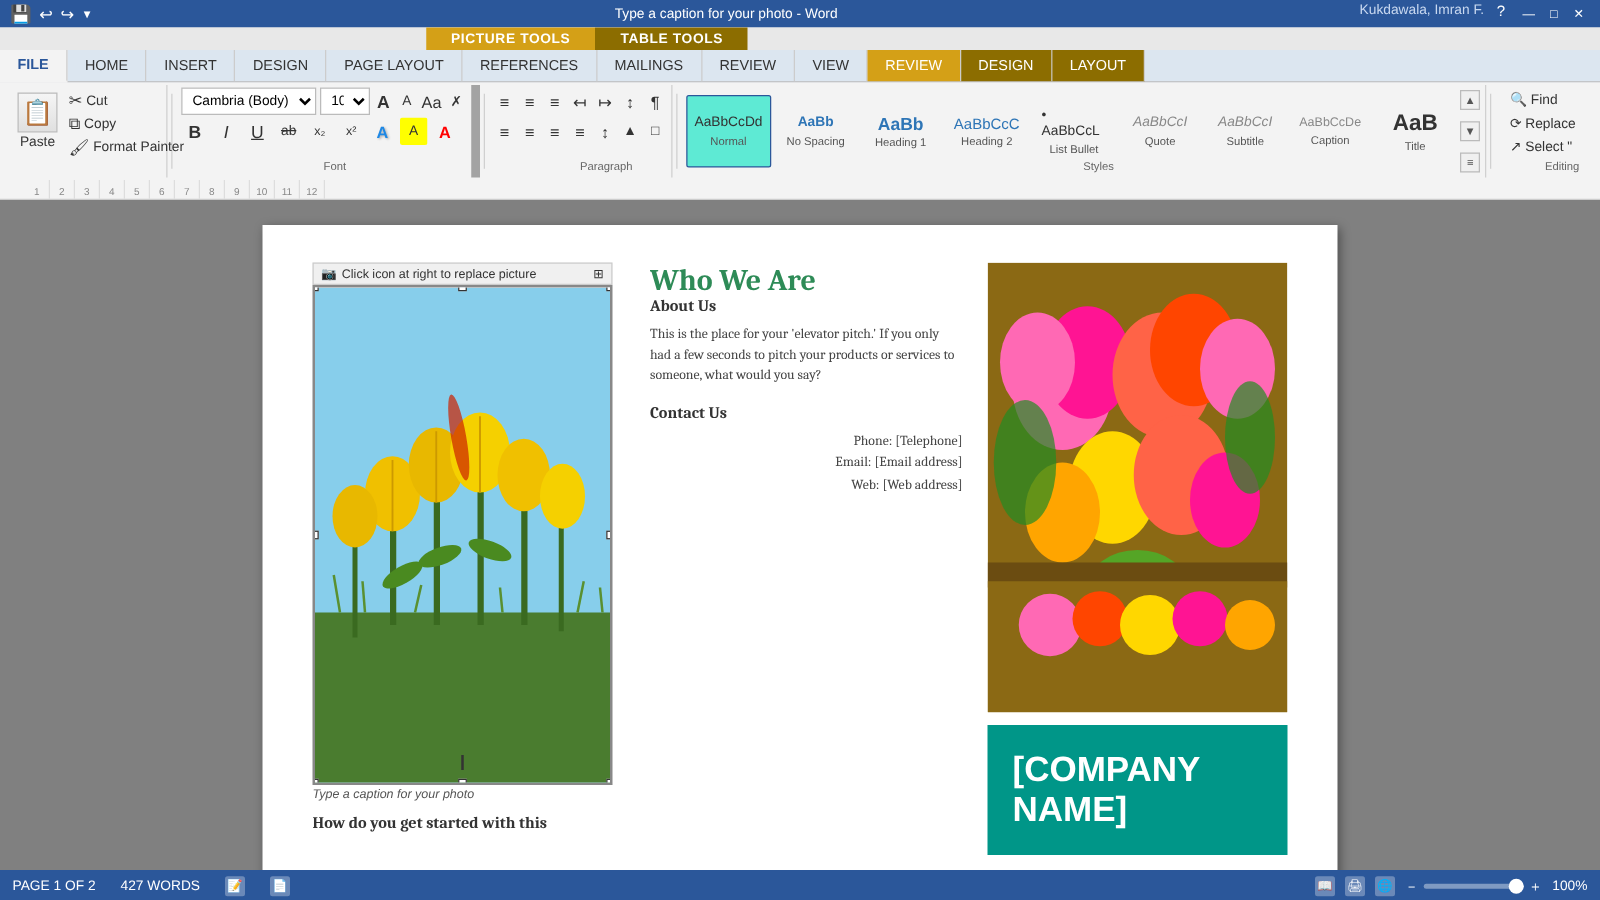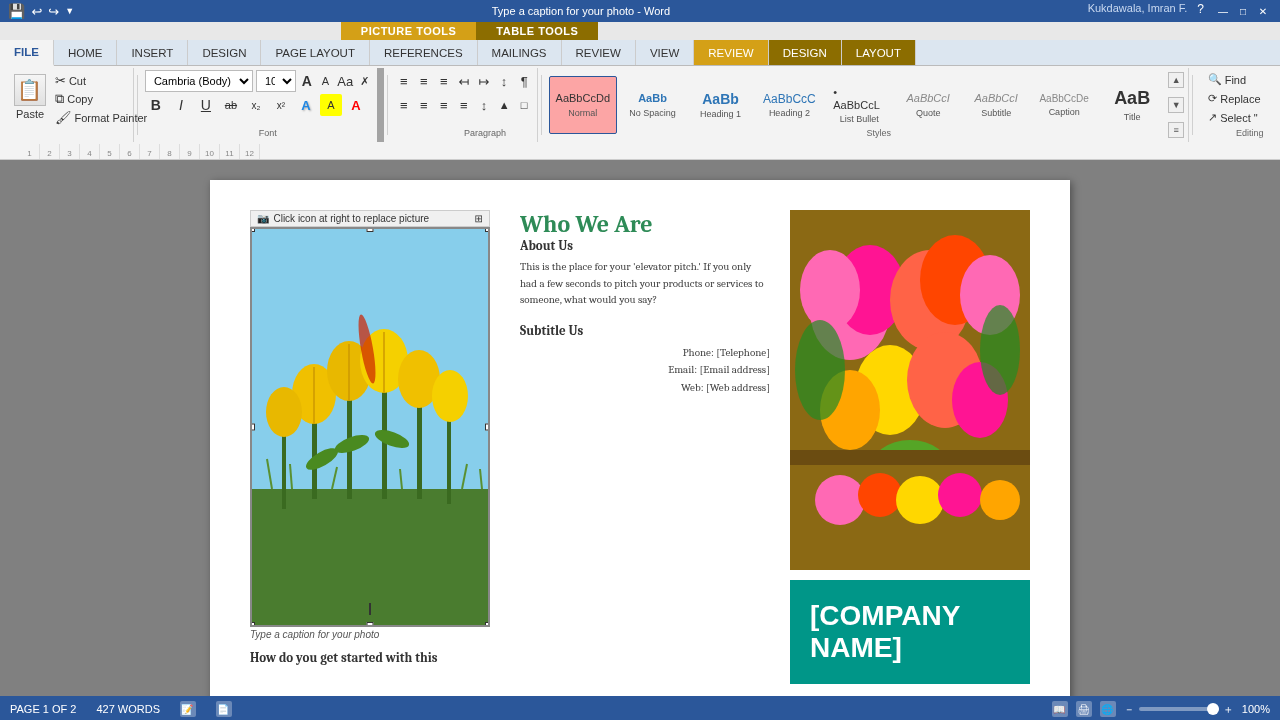--- a/index.html
+++ b/index.html
@@ -216,21 +216,21 @@
       flex-direction: column;
       align-items: center;
       justify-content: center;
       border: 1px solid transparent;
       padding: 2px 6px;
       cursor: pointer;
       border-radius: 2px;
       min-width: 64px;
       height: 58px;
     }
-    .style-item.active { background: #fca5a5; border-color: #2b579a; }
+    .style-item.active { background: #5eead4; border-color: #2b579a; }
     .style-preview { font-size: 14px; line-height: 1.2; }
     .style-name { font-size: 9px; color: #555; margin-top: 2px; }
 
     .styles-scroll {
       width: 16px;
       display: flex;
       flex-direction: column;
       justify-content: space-between;
       align-self: stretch;
       padding: 2px 0;
@@ -792,21 +792,21 @@
         <circle cx="210" cy="290" r="20" fill="#ffa500"></circle>
       </svg>
     </div>
 
     <div class="doc-content">
       <div class="who-title">Who We Are</div>
 
       <div class="section-heading">About Us</div>
       <div class="section-text">This is the place for your 'elevator pitch.' If you only had a few seconds to pitch your products or services to someone, what would you say?</div>
 
-      <div class="section-heading">Subtitle Us</div>
+      <div class="section-heading">Contact Us</div>
       <div class="contact-line">Phone: [Telephone]</div>
       <div class="contact-line">Email: [Email address]</div>
       <div class="contact-line">Web: [Web address]</div>
     </div>
 
     <div class="company-box">
       <span>[COMPANY NAME]</span>
     </div>
 
     <div class="how-text">

